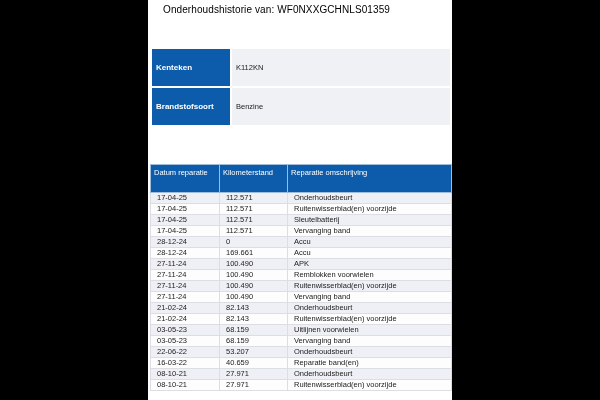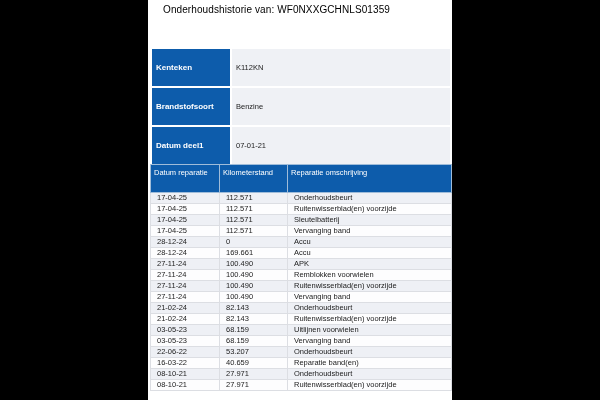--- a/index.html
+++ b/index.html
@@ -74,24 +74,20 @@
 
   <table class="info">
     <tbody>
       <tr>
         <td class="lbl">Kenteken</td>
         <td class="val">K112KN</td>
       </tr>
       <tr>
         <td class="lbl">Brandstofsoort</td>
         <td class="val">Benzine</td>
-      </tr>
-      <tr>
-        <td class="lbl">Datum deel1</td>
-        <td class="val">07-01-21</td>
       </tr>
     </tbody>
   </table>
 
   <table class="grid">
     <colgroup>
       <col class="c-date">
         <col class="c-km">
         <col class="c-desc">
     </colgroup>

